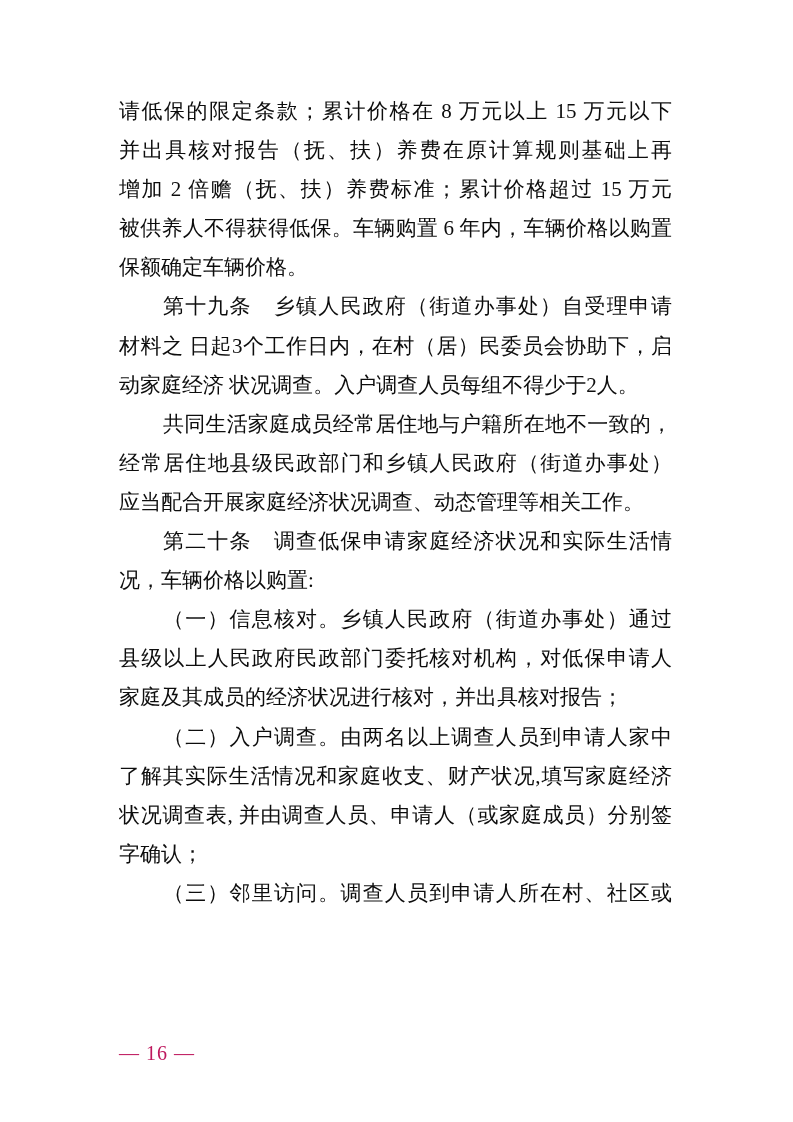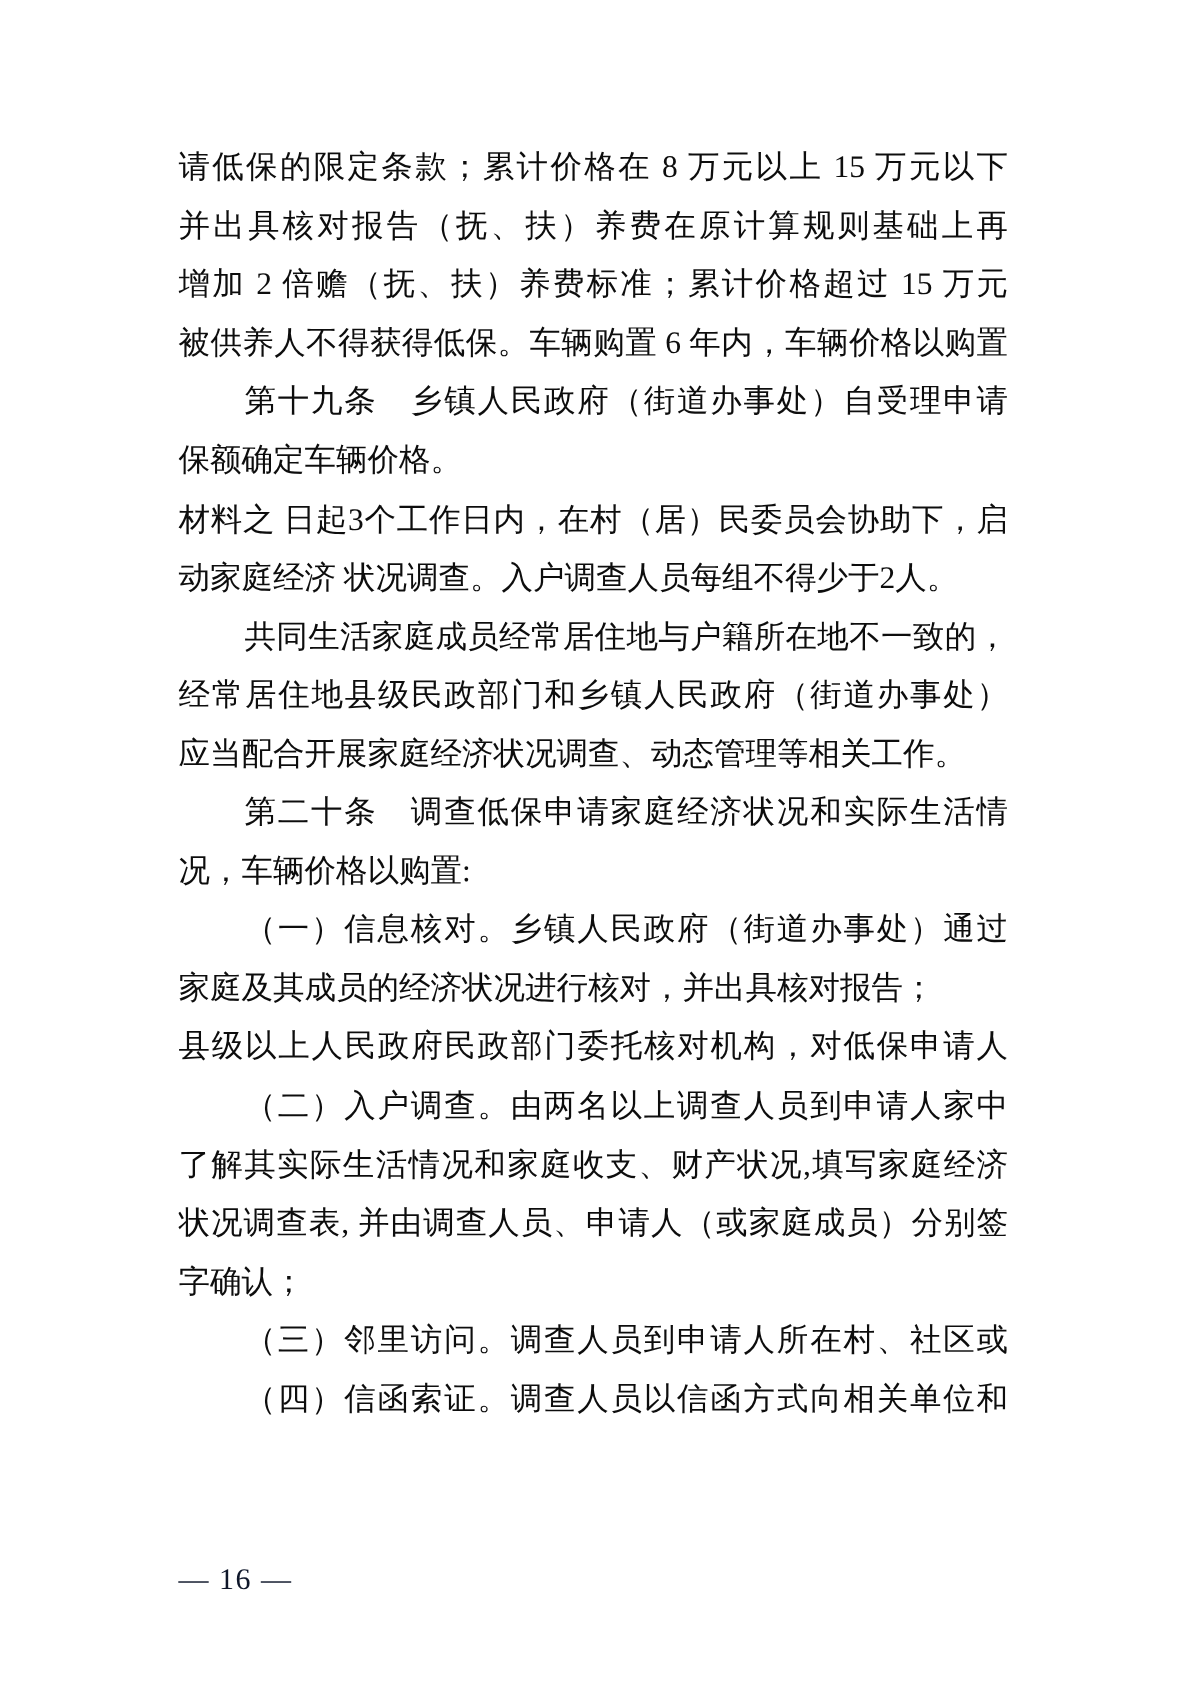--- a/index.html
+++ b/index.html
@@ -34,45 +34,44 @@
   .ln.ind {
     padding-left: 44px;
   }
   .footer {
     position: absolute;
     left: 119px;
     top: 1040px;
     font-size: 20px;
     line-height: 26px;
     letter-spacing: 1px;
-    color: #0f172a;
+    color: #be185d;
   }
 </style>
 </head>
 <body>
 
 <div class="page">
   <div class="textblock">
     <div class="ln j">请低保的限定条款；累计价格在 8 万元以上 15 万元以下的，</div>
     <div class="ln j">并出具核对报告（抚、扶）养费在原计算规则基础上再</div>
     <div class="ln j">增加 2 倍赡（抚、扶）养费标准；累计价格超过 15 万元的，</div>
     <div class="ln j">被供养人不得获得低保。车辆购置 6 年内，车辆价格以购置</div>
+    <div class="ln">保额确定车辆价格。</div>
     <div class="ln j ind">第十九条　乡镇人民政府（街道办事处）自受理申请</div>
-    <div class="ln">保额确定车辆价格。</div>
     <div class="ln j">材料之 日起3个工作日内，在村（居）民委员会协助下，启</div>
     <div class="ln">动家庭经济 状况调查。入户调查人员每组不得少于2人。</div>
     <div class="ln j ind">共同生活家庭成员经常居住地与户籍所在地不一致的，</div>
     <div class="ln j">经常居住地县级民政部门和乡镇人民政府（街道办事处）</div>
     <div class="ln">应当配合开展家庭经济状况调查、动态管理等相关工作。</div>
     <div class="ln j ind">第二十条　调查低保申请家庭经济状况和实际生活情</div>
     <div class="ln">况，车辆价格以购置:</div>
     <div class="ln j ind">（一）信息核对。乡镇人民政府（街道办事处）通过</div>
+    <div class="ln j">县级以上人民政府民政部门委托核对机构，对低保申请人</div>
     <div class="ln">家庭及其成员的经济状况进行核对，并出具核对报告；</div>
-    <div class="ln j">县级以上人民政府民政部门委托核对机构，对低保申请人</div>
     <div class="ln j ind">（二）入户调查。由两名以上调查人员到申请人家中</div>
     <div class="ln j">了解其实际生活情况和家庭收支、财产状况,填写家庭经济</div>
     <div class="ln j">状况调查表, 并由调查人员、申请人（或家庭成员）分别签</div>
     <div class="ln">字确认；</div>
     <div class="ln j ind">（三）邻里访问。调查人员到申请人所在村、社区或</div>
-    <div class="ln j ind">（四）信函索证。调查人员以信函方式向相关单位和</div>
   </div>
   <div class="footer">— 16 —</div>
 </div>
 
 </body></html>

